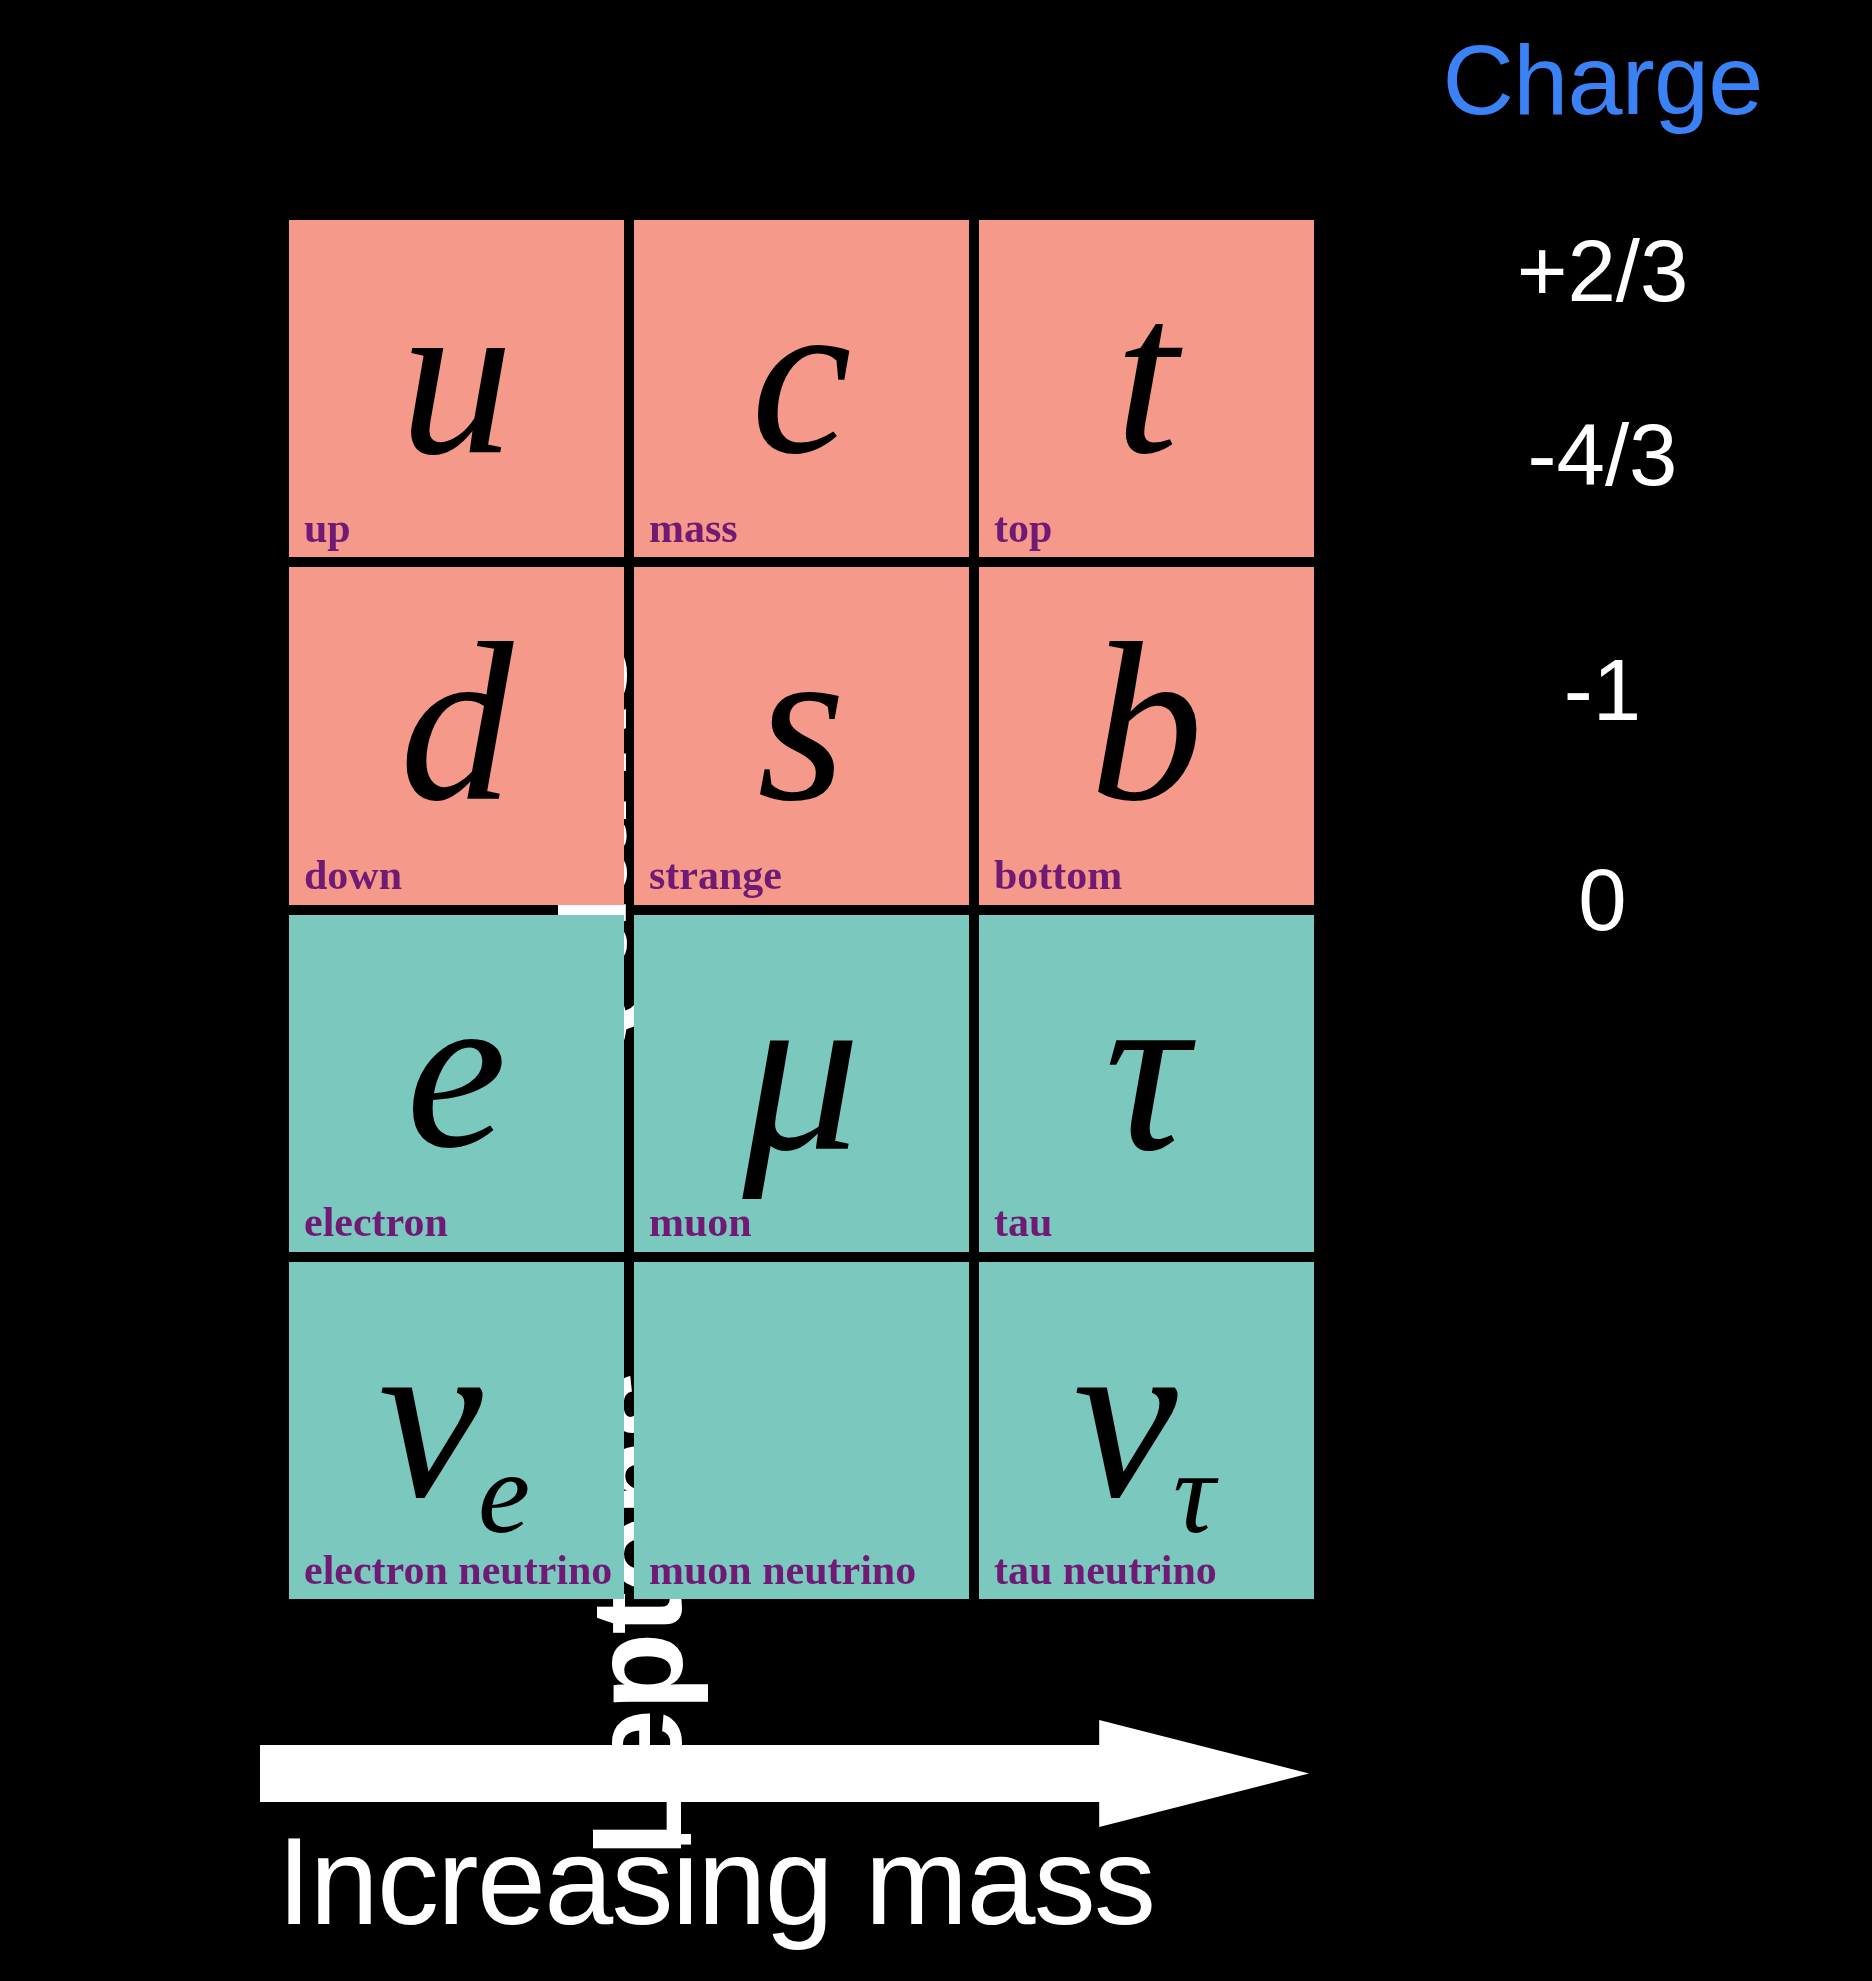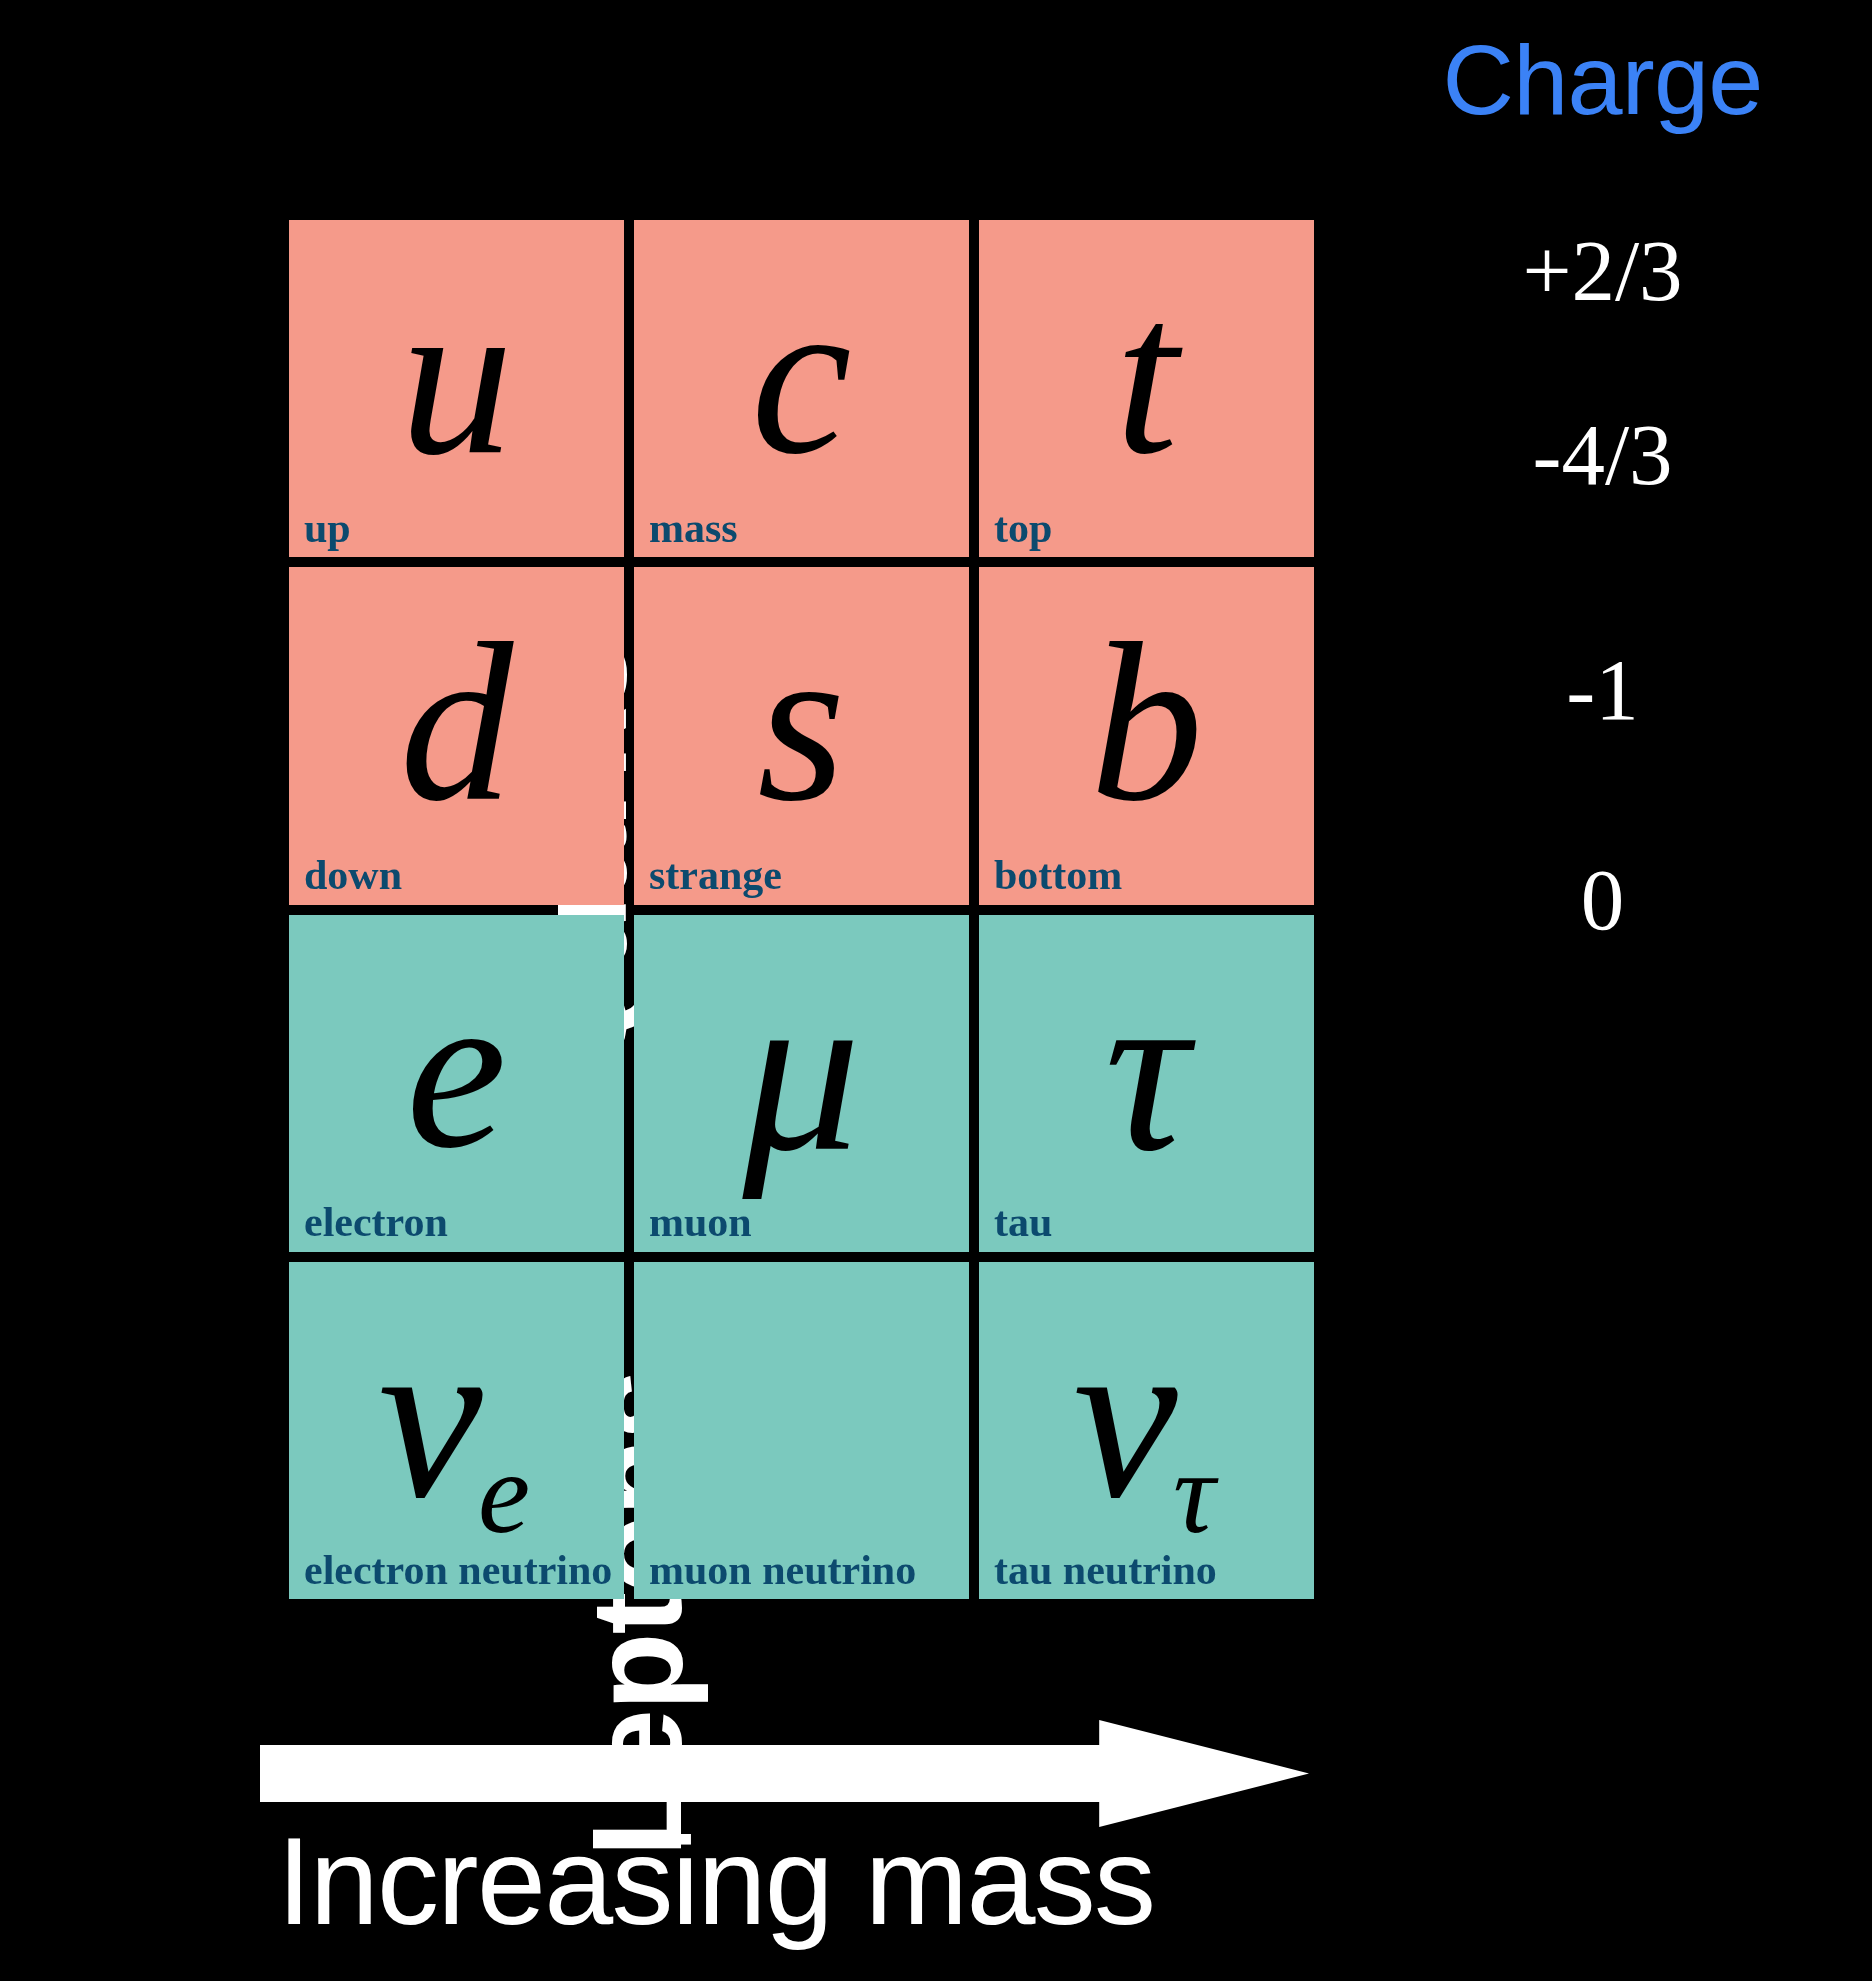--- a/index.html
+++ b/index.html
@@ -30,21 +30,21 @@
     letter-spacing: -0.8px;
   }
   .charge-value {
     position: absolute;
     left: 1376px;
     width: 453px;
     text-align: center;
     color: #ffffff;
     font-size: 87px;
     line-height: 1;
-    font-family: Liberation Serif, serif;
+    font-family: Liberation Sans, sans-serif;
   }
   #charge-0 { top: 227px; }
   #charge-1 { top: 411px; }
   #charge-2 { top: 646px; }
   #charge-3 { top: 856px; }
 
   
   .group-label {
     position: absolute;
     color: #ffffff;
@@ -110,21 +110,21 @@
     font-style: italic;
     vertical-align: baseline;
     position: relative;
     top: 0.30em;
     left: -0.04em;
   }
   .cell-name {
     position: absolute;
     left: 15px;
     bottom: 8.4px;
-    color: #0c4a6e;
+    color: #701a75;
     font-family: "Liberation Serif", serif;
     font-weight: bold;
     font-size: 42px;
     line-height: 1;
     white-space: nowrap;
   }
 
   
   #mass-arrow {
     position: absolute;

